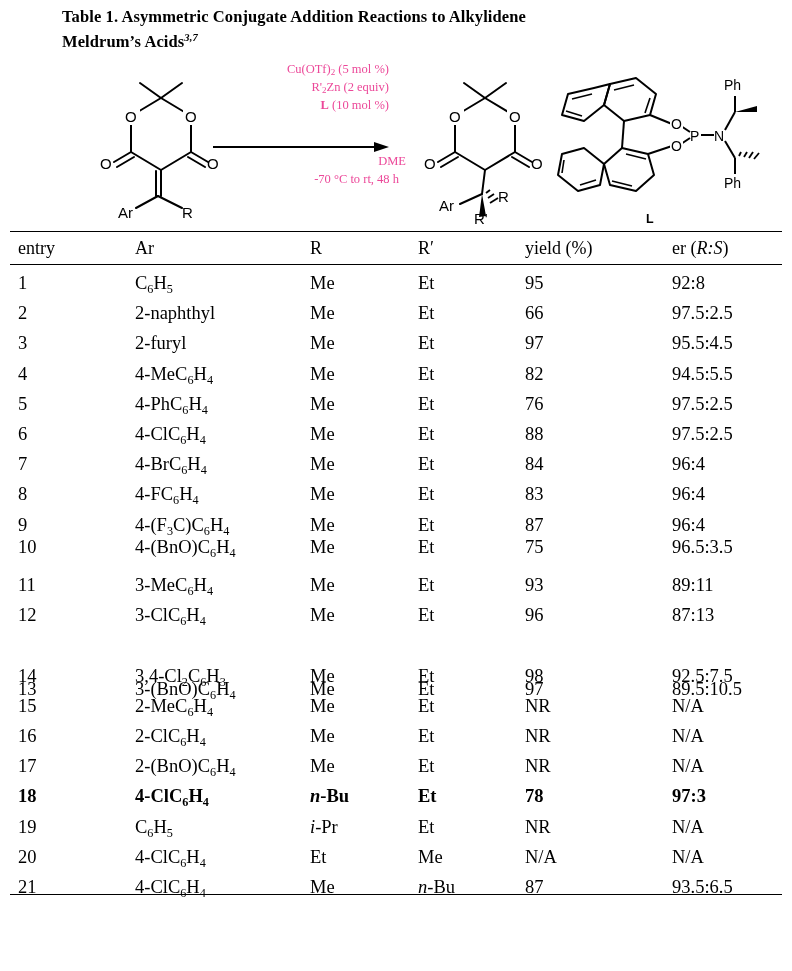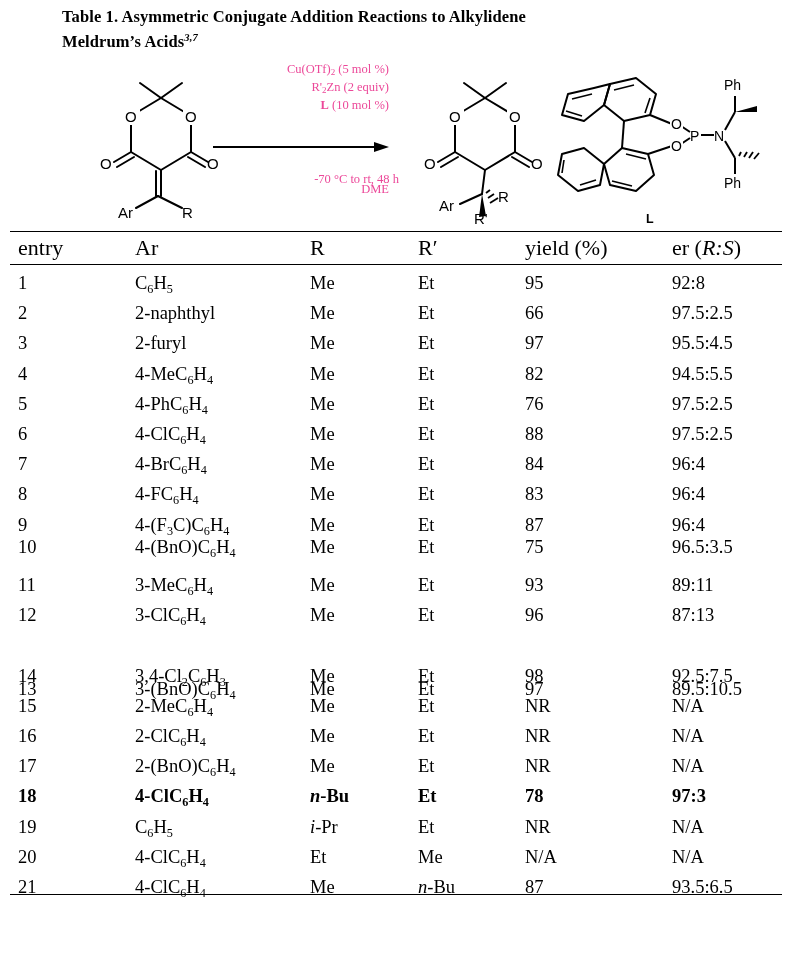--- a/index.html
+++ b/index.html
@@ -123,21 +123,21 @@
     white-space: nowrap;
     top: 0;
   }
   .c-entry { left: 18px; }
   .c-ar    { left: 135px; }
   .c-r     { left: 310px; }
   .c-rp    { left: 418px; }
   .c-yield { left: 525px; }
   .c-er    { left: 672px; }
 
-  #header-row .cell { font-size: 22px; }
+  #header-row .cell { font-size: 18px; }
   #header-row { top: 0; height: 32px; line-height: 32px; }
 
   .cell sub {
     font-size: 0.66em;
     vertical-align: -0.3em;
     line-height: 0;
   }
   .cell i, .cell em { font-style: italic; }
 </style>
 </head>
@@ -189,21 +189,21 @@
 
   <div class="cond-text" style="left:213px; top:-2px; width:176px;">Cu(OTf)<sub>2</sub> (5 mol %)</div>
   <div class="cond-text" style="left:213px; top:16px; width:176px;">R'<sub>2</sub>Zn (2 equiv)</div>
   <div class="cond-text" style="left:213px; top:34px; width:176px;"><b>L</b> (10 mol %)</div>
 
   <div id="arrow-wrap">
     <div id="arrow-line"></div>
     <div id="arrow-head"></div>
   </div>
 
-  <div class="cond-text" style="left:213px; top:90px; width:176px;margin-top:28px;">DME</div>
+  <div class="cond-text" style="left:230px; top:90px; width:176px;">DME</div>
   <div class="cond-text" style="left:203px; top:108px; width:196px;">-70 °C to rt, 48 h</div>
 
   <svg class="struct" style="left:424px; top:12px;" width="128" height="148" viewBox="0 0 128 148">
     <g stroke="#000" stroke-width="2" fill="none" stroke-linecap="round">
       <line x1="61" y1="22" x2="40" y2="7"></line>
       <line x1="61" y1="22" x2="82" y2="7"></line>
       <line x1="61" y1="22" x2="31" y2="40"></line>
       <line x1="61" y1="22" x2="91" y2="40"></line>
       <line x1="31" y1="47" x2="31" y2="76"></line>
       <line x1="91" y1="47" x2="91" y2="76"></line>

